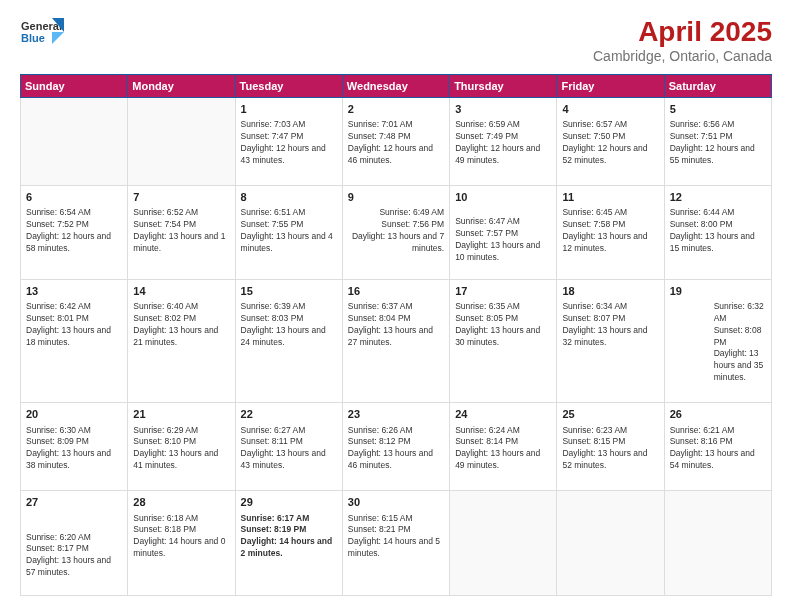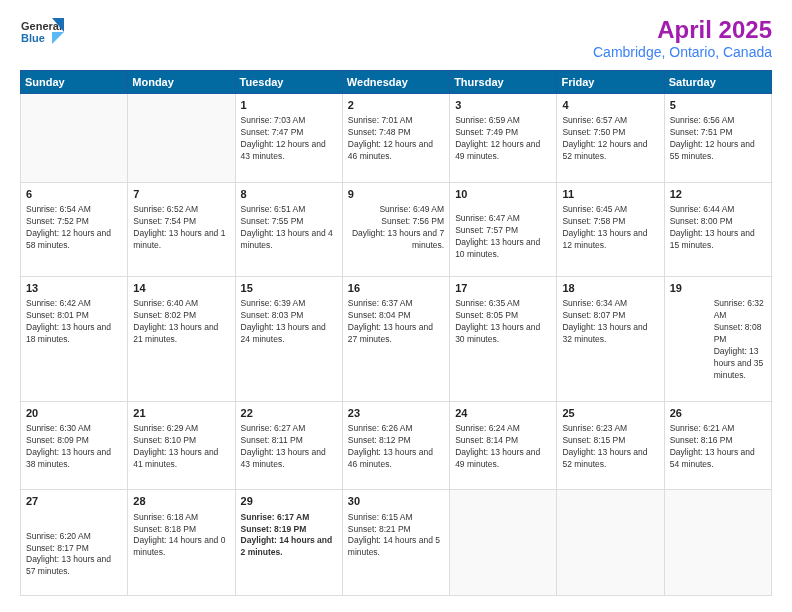--- a/index.html
+++ b/index.html
@@ -25,37 +25,37 @@
     }
     .logo {
       display: flex;
       align-items: center;
       gap: 4px;
     }
     .title-block {
       text-align: right;
     }
     .title-block .month-year {
-      font-size: 24px;
+      font-size: 28px;
       font-weight: bold;
-      color: #a21caf;
+      color: #b91c1c;
     }
     .title-block .location {
       font-size: 14px;
-      color: #3b82f6;
+      color: #737373;
     }
     .calendar {
       flex: 1;
       border: 1px solid #ccc;
       border-collapse: collapse;
       width: 100%;
       table-layout: fixed;
     }
     .calendar th {
-      background-color: #0369a1;
+      background-color: #be185d;
       color: #fff;
       font-size: 11px;
       font-weight: bold;
       padding: 5px 4px;
       text-align: left;
       border: 1px solid #1a5a9f;
     }
     .calendar td {
       border: 1px solid #ddd;
       vertical-align: top;

